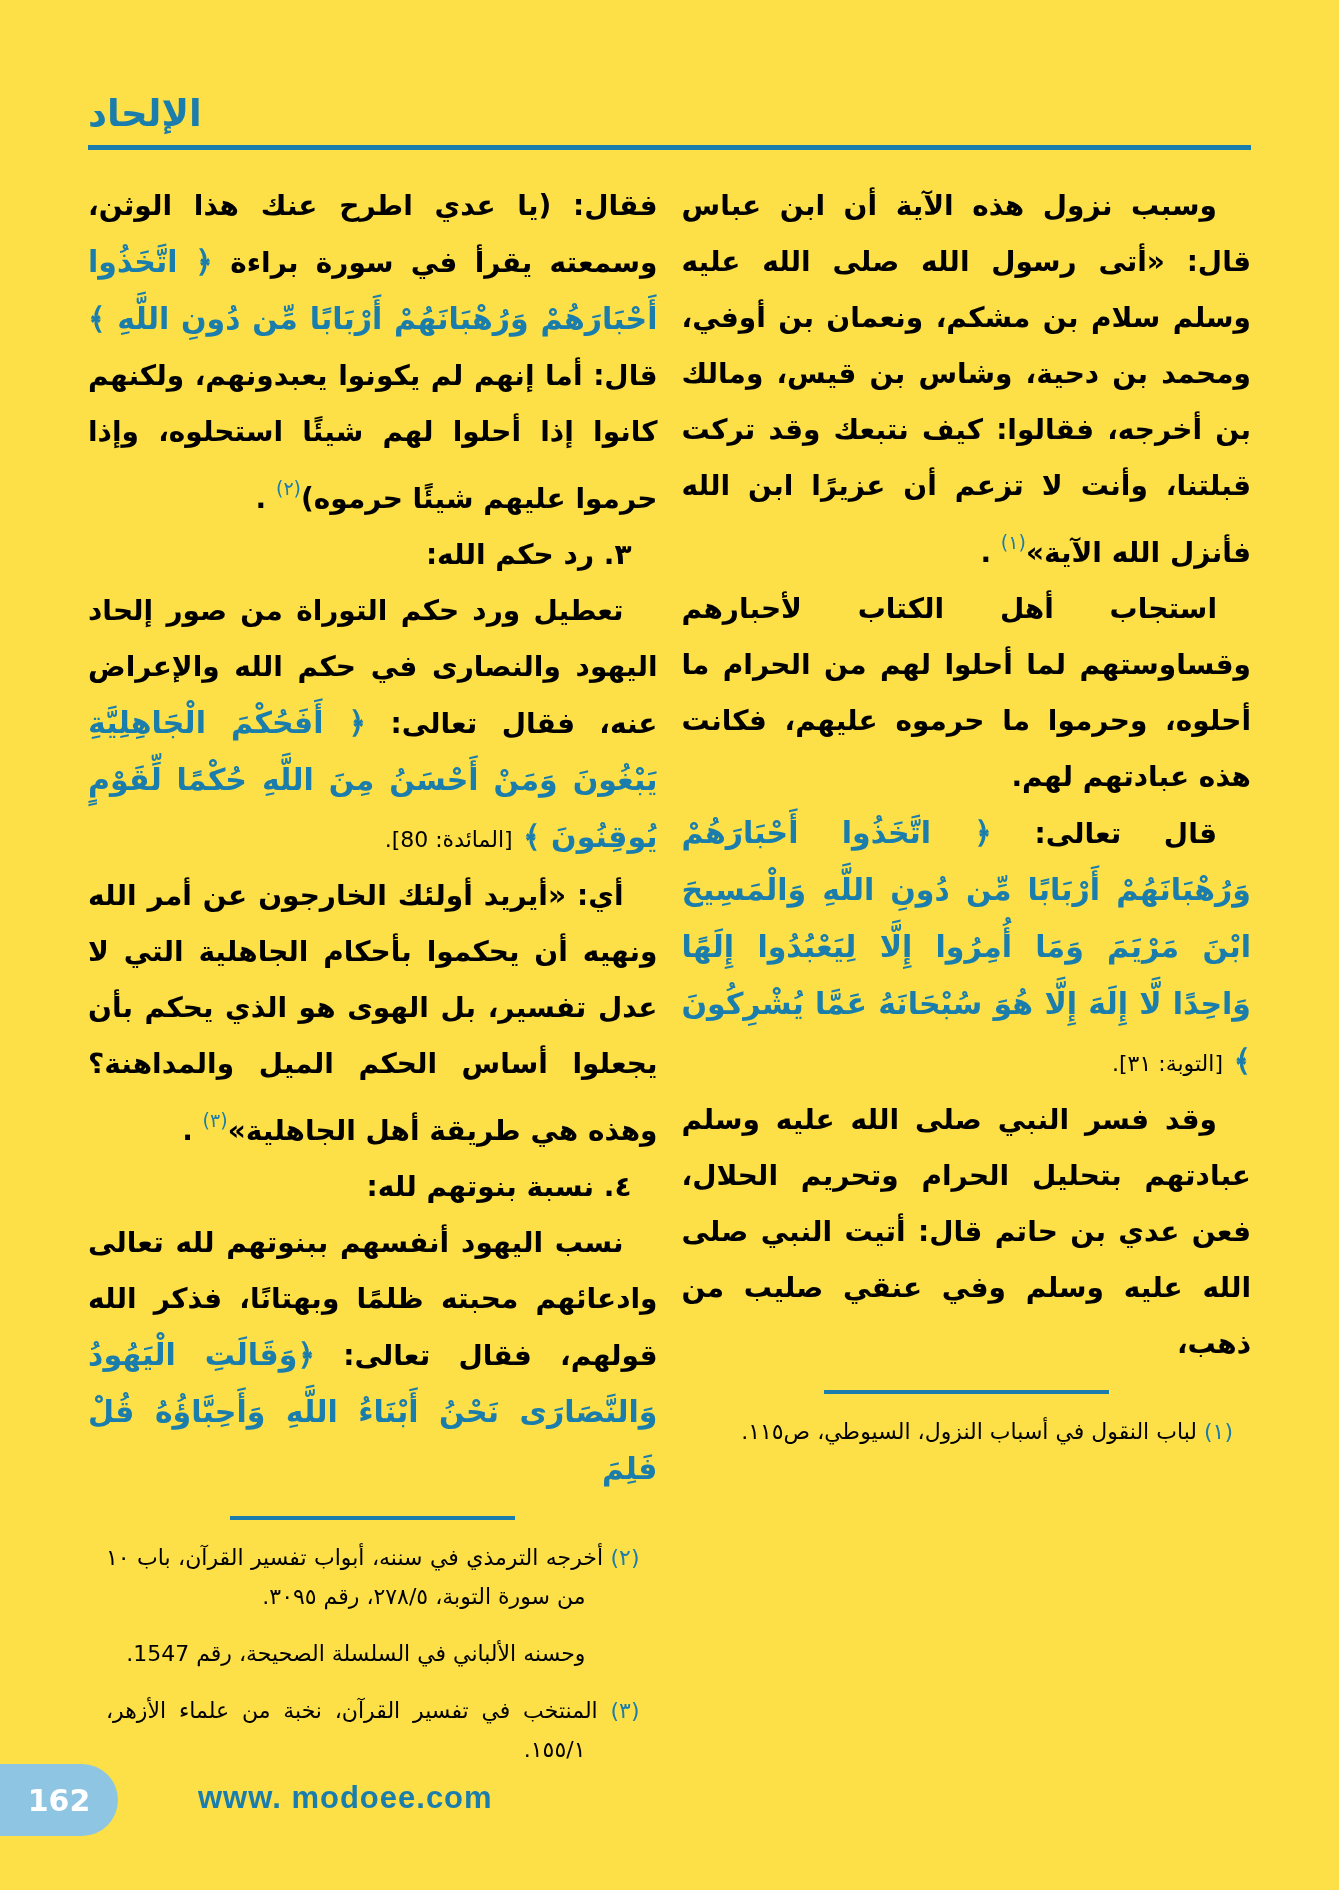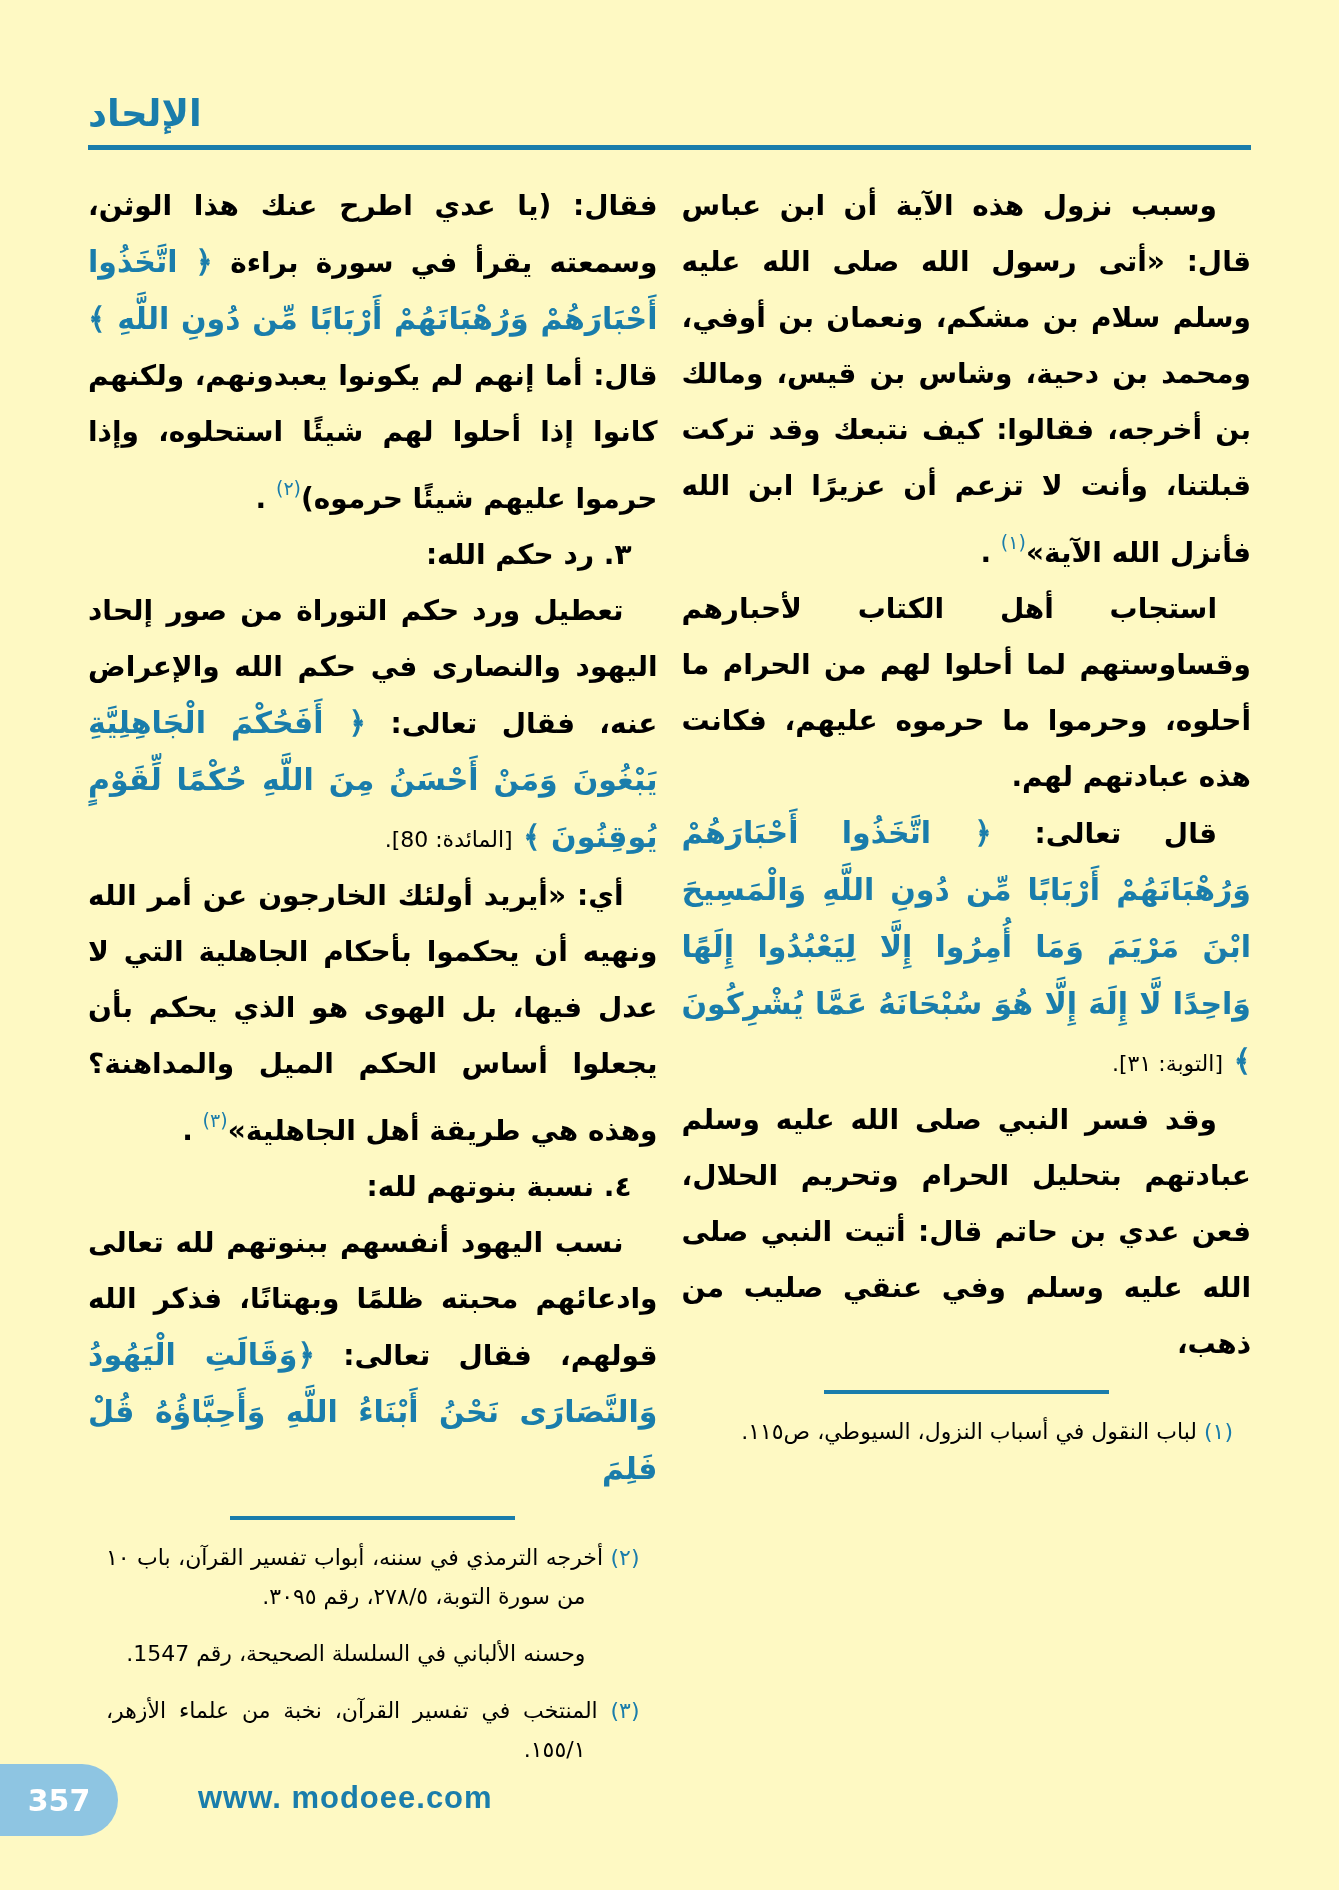--- a/index.html
+++ b/index.html
@@ -4,21 +4,21 @@
 <style>
   :root{
     --teal:#1A7DAB;
     --tab:#8EC5E2;
     --ink:#000000;
   }
   *{margin:0;padding:0;box-sizing:border-box;}
   html,body{background:#e8e8e8;}
   .page{
     width:1339px;height:1890px;
-    background:#fef9c3;
+    background:#fde047;
     position:relative;overflow:hidden;
     margin:0 auto;
     font-family:"DejaVu Sans",sans-serif;
     color:var(--ink);
   }
   
   .page-header{padding:92px 88px 0 88px;text-align:left;}
   .header-title{
     color:var(--teal);font-size:37px;font-weight:bold;
     display:inline-block;direction:rtl;
@@ -94,33 +94,33 @@
       <div class="fn-rule"></div>
       <div class="col-fns">
           <p class="fn-para has-marker"><span class="fn-marker">(١) </span>لباب النقول في أسباب النزول، السيوطي، ص١١٥.</p>
         </div>
     </section>
     <section class="column" id="col-left">
       <div class="col-body">
           <p class="para"><span class="run-bold">فقال: (يا عدي اطرح عنك هذا الوثن، وسمعته يقرأ في سورة براءة </span><span class="run-verse">﴿ اتَّخَذُوا أَحْبَارَهُمْ وَرُهْبَانَهُمْ أَرْبَابًا مِّن دُونِ اللَّهِ ﴾</span><span class="run-bold"> قال: أما إنهم لم يكونوا يعبدونهم، ولكنهم كانوا إذا أحلوا لهم شيئًا استحلوه، وإذا حرموا عليهم شيئًا حرموه)</span><span class="run-fnref">(٢)</span><span class="run-normal"> .</span></p>
           <p class="para heading"><span class="run-normal">٣. رد حكم الله:</span></p>
           <p class="para indent"><span class="run-normal">تعطيل ورد حكم التوراة من صور إلحاد اليهود والنصارى في حكم الله والإعراض عنه، فقال تعالى: </span><span class="run-verse">﴿ أَفَحُكْمَ الْجَاهِلِيَّةِ يَبْغُونَ وَمَنْ أَحْسَنُ مِنَ اللَّهِ حُكْمًا لِّقَوْمٍ يُوقِنُونَ ﴾ </span><span class="run-ref">[المائدة: 80].</span></p>
-          <p class="para indent"><span class="run-normal">أي: «أيريد أولئك الخارجون عن أمر الله ونهيه أن يحكموا بأحكام الجاهلية التي لا عدل فيها، بل الهوى هو الذي يحكم بأن يجعلوا أساس الحكم الميل والمداهنة؟ وهذه هي طريقة أهل الجاهلية»</span><span class="run-fnref">(٣)</span><span class="run-normal"> .</span></p>
+          <p class="para indent"><span class="run-normal">أي: «أيريد أولئك الخارجون عن أمر الله ونهيه أن يحكموا بأحكام الجاهلية التي لا عدل تفسير، بل الهوى هو الذي يحكم بأن يجعلوا أساس الحكم الميل والمداهنة؟ وهذه هي طريقة أهل الجاهلية»</span><span class="run-fnref">(٣)</span><span class="run-normal"> .</span></p>
           <p class="para heading"><span class="run-normal">٤. نسبة بنوتهم لله:</span></p>
           <p class="para indent"><span class="run-normal">نسب اليهود أنفسهم ببنوتهم لله تعالى وادعائهم محبته ظلمًا وبهتانًا، فذكر الله قولهم، فقال تعالى: </span><span class="run-verse">﴿وَقَالَتِ الْيَهُودُ وَالنَّصَارَى نَحْنُ أَبْنَاءُ اللَّهِ وَأَحِبَّاؤُهُ قُلْ فَلِمَ</span></p>
         </div>
       <div class="fn-rule"></div>
       <div class="col-fns">
           <p class="fn-para has-marker"><span class="fn-marker">(٢) </span>أخرجه الترمذي في سننه، أبواب تفسير القرآن، باب ١٠ من سورة التوبة، ٥‏/‏٢٧٨، رقم ٣٠٩٥.</p>
           <p class="fn-para cont">وحسنه الألباني في السلسلة الصحيحة، رقم 1547.</p>
           <p class="fn-para has-marker"><span class="fn-marker">(٣) </span>المنتخب في تفسير القرآن، نخبة من علماء الأزهر، ١‏/‏١٥٥.</p>
         </div>
     </section>
   </div>
 
   <div class="page-footer">
     <div class="page-number-tab">
-      <span>357</span>
+      <span>162</span>
     </div>
     <div class="site-url">www. modoee.com</div>
   </div>
 
 </div>
 
 </body></html>

